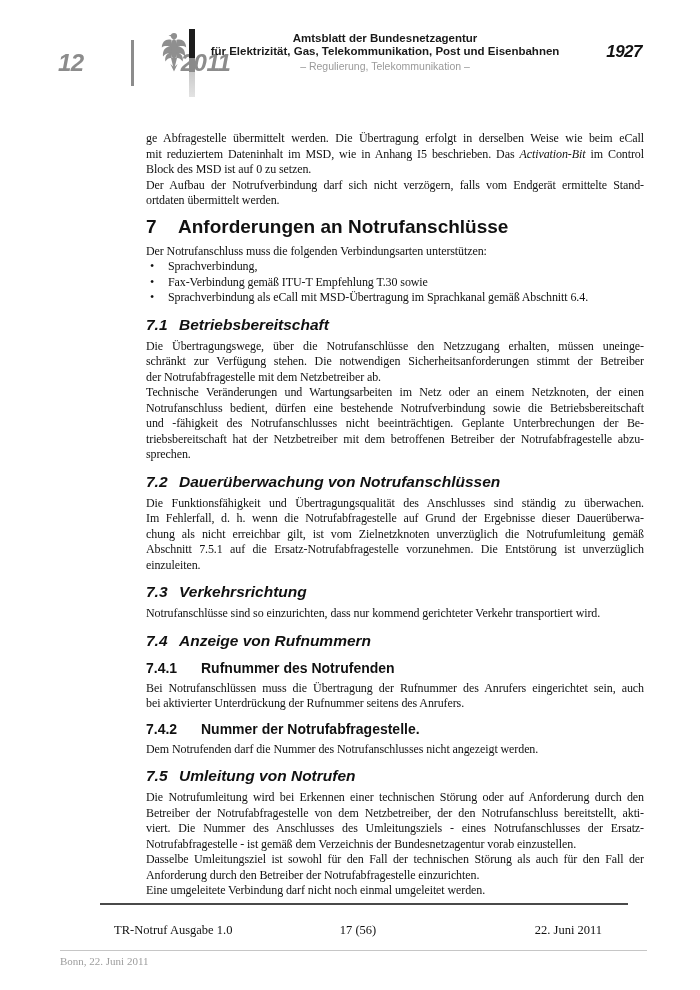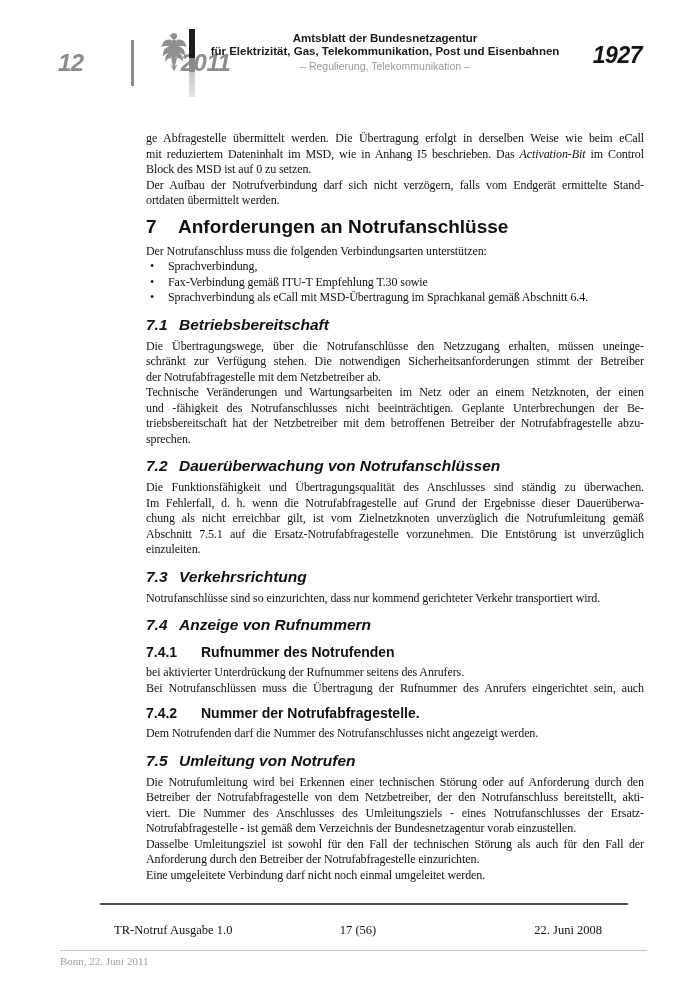--- a/index.html
+++ b/index.html
@@ -15,21 +15,21 @@
   .issue-sep{display:inline-block;width:3px;height:46px;background:#8c8c8c;margin:0 7px;}
   .eagle-wrap{position:absolute;left:161px;top:28px;width:26px;height:46px;}
   .logo-bar{position:absolute;left:189px;top:29px;width:6px;height:68px;
        background:linear-gradient(to bottom,#1c1c1c 0%,#1c1c1c 42%,#8a8a8a 42%,#8a8a8a 63%,#c9c9c9 63%,#e3e3e3 100%);}
   .masthead-center{position:absolute;left:205px;top:32px;width:360px;text-align:center;
        font-family:"Liberation Sans",sans-serif;}
   .masthead-title1{font-size:11.5px;font-weight:bold;color:#1a1a1a;line-height:13px;}
   .masthead-title2{font-size:11.5px;font-weight:bold;color:#1a1a1a;line-height:13px;}
   .masthead-sub{font-size:10.5px;color:#9a9a9a;margin-top:2px;}
   .page-number{position:absolute;right:58px;top:42px;font-family:"Liberation Sans",sans-serif;
-       font-weight:bold;font-style:italic;font-size:23px;color:#141414;letter-spacing:-0.5px;}
+       font-weight:bold;font-style:italic;font-size:17px;color:#141414;letter-spacing:-0.5px;}
 
   
   .doc-body{position:absolute;left:113px;top:131px;width:498px;font-size:12px;line-height:15.5px;
        letter-spacing:-0.1px;margin-left:33px;}
   .para{margin:0;}
   .line{min-height:15.5px;}
   .line.just{text-align:justify;text-align-last:justify;}
   .it{font-style:italic;}
   .heading{font-family:"Liberation Sans",sans-serif;font-weight:bold;color:#111;display:flex;}
   .heading .hnum{flex:0 0 auto;}
@@ -131,20 +131,21 @@
         <span class="hnum">7.1</span>
         <span>Betriebsbereitschaft</span>
       </div>
       <div class="para">
         <div class="line just"><span>Die Übertragungswege, über die Notrufanschlüsse den Netzzugang erhalten, müssen uneinge-</span></div>
         <div class="line just"><span>schränkt zur Verfügung stehen. Die notwendigen Sicherheitsanforderungen stimmt der Betreiber</span></div>
         <div class="line"><span>der Notrufabfragestelle mit dem Netzbetreiber ab.</span></div>
       </div>
       <div class="para">
         <div class="line just"><span>Technische Veränderungen und Wartungsarbeiten im Netz oder an einem Netzknoten, der einen</span></div>
+        <div class="line just"><span>Notrufanschluss bedient, dürfen eine bestehende Notrufverbindung sowie die Betriebsbereitschaft</span></div>
         <div class="line just"><span>und -fähigkeit des Notrufanschlusses nicht beeinträchtigen. Geplante Unterbrechungen der Be-</span></div>
         <div class="line just"><span>triebsbereitschaft hat der Netzbetreiber mit dem betroffenen Betreiber der Notrufabfragestelle abzu-</span></div>
         <div class="line"><span>sprechen.</span></div>
       </div>
       <div class="heading h2">
         <span class="hnum">7.2</span>
         <span>Dauerüberwachung von Notrufanschlüssen</span>
       </div>
       <div class="para">
         <div class="line just"><span>Die Funktionsfähigkeit und Übertragungsqualität des Anschlusses sind ständig zu überwachen.</span></div>
@@ -162,22 +163,22 @@
       </div>
       <div class="heading h2">
         <span class="hnum">7.4</span>
         <span>Anzeige von Rufnummern</span>
       </div>
       <div class="heading h3">
         <span class="hnum">7.4.1</span>
         <span>Rufnummer des Notrufenden</span>
       </div>
       <div class="para">
+        <div class="line just"><span>Bei Notrufanschlüssen muss die Übertragung der Rufnummer des Anrufers eingerichtet sein, auch</span></div>
         <div class="line"><span>bei aktivierter Unterdrückung der Rufnummer seitens des Anrufers.</span></div>
-        <div class="line just"><span>Bei Notrufanschlüssen muss die Übertragung der Rufnummer des Anrufers eingerichtet sein, auch</span></div>
       </div>
       <div class="heading h3">
         <span class="hnum">7.4.2</span>
         <span>Nummer der Notrufabfragestelle.</span>
       </div>
       <div class="para">
         <div class="line"><span>Dem Notrufenden darf die Nummer des Notrufanschlusses nicht angezeigt werden.</span></div>
       </div>
       <div class="heading h2">
         <span class="hnum">7.5</span>
@@ -195,20 +196,20 @@
       </div>
       <div class="para">
         <div class="line"><span>Eine umgeleitete Verbindung darf nicht noch einmal umgeleitet werden.</span></div>
       </div>
     </div>
 
   <div class="footer">
     <div class="footer-row">
       <span class="footer-left">TR-Notruf Ausgabe 1.0</span>
       <span class="footer-center">17 (56)</span>
-      <span class="footer-right">22. Juni 2008</span>
+      <span class="footer-right">22. Juni 2011</span>
     </div>
   </div>
 
   <div class="bottom-rule"></div>
   <div class="bottom-note">Bonn, 22. Juni 2011</div>
 
 </div>
 
 </body></html>

